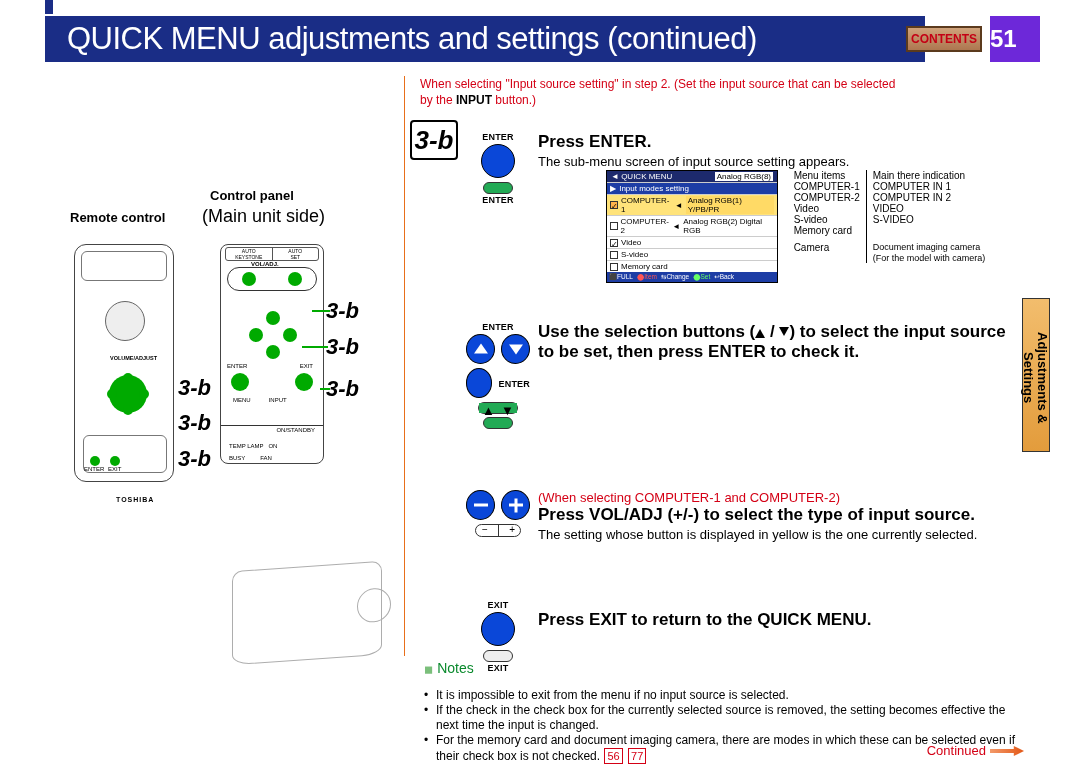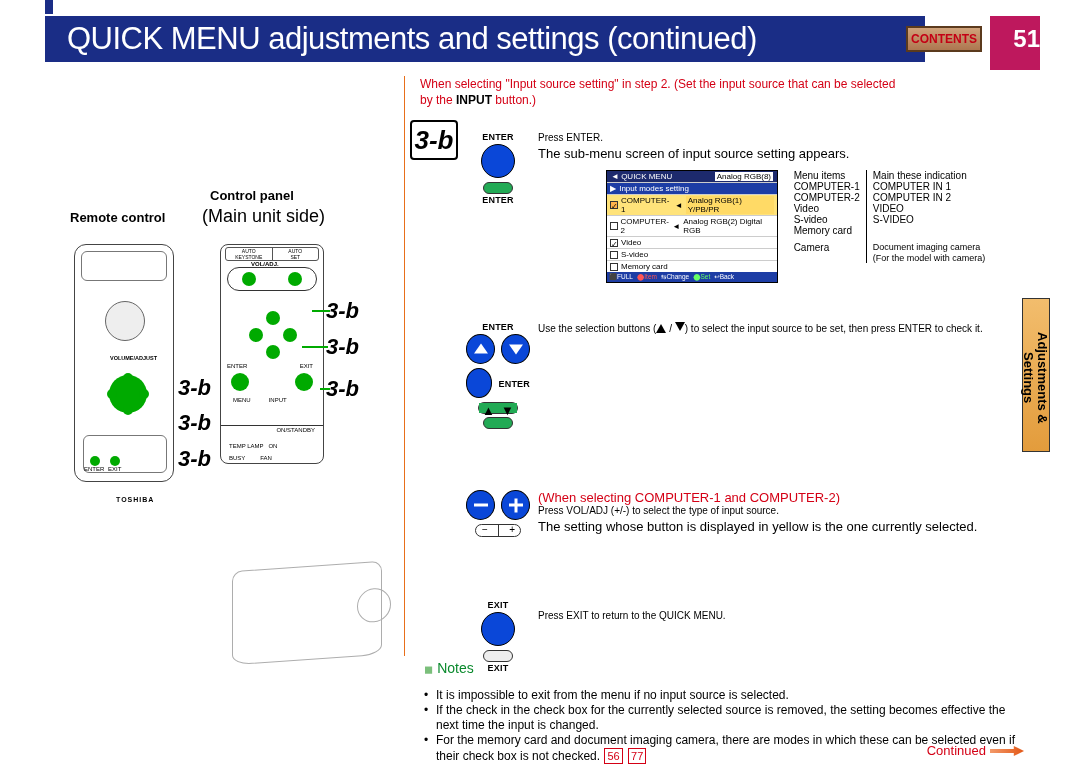--- a/index.html
+++ b/index.html
@@ -3,21 +3,21 @@
 <meta charset="utf-8">
 <style>
   * { box-sizing: border-box; margin: 0; padding: 0; }
   body { font-family: Arial, Helvetica, sans-serif; font-size: 13px; color: #000; background: #fff; width: 1080px; }
   .page { position: relative; width: 1080px; height: 764px; }
 
   
   .titlebar { position: absolute; left: 45px; top: 16px; right: 40px; height: 46px; }
   .titlebar .blue { position: absolute; left: 0; top: 0; right: 115px; height: 46px; background: #1a2d86; color: #fff; font-size: 31px; font-weight: 500; line-height: 46px; padding-left: 22px; letter-spacing: -0.5px; }
   .titlebar .contents-box { position: absolute; right: 58px; top: 10px; width: 76px; height: 26px; background: #c75; background: linear-gradient(#cfa27a,#ad7750); border: 2px solid #5b3a1d; color: #c40014; font-weight: bold; font-size: 12px; text-align: center; line-height: 22px; }
-  .titlebar .pagenum { position: absolute; right: 0; top: 0; width: 50px; height: 54px; background: #be185d; color: #fff; font-size: 24px; font-weight: bold; text-align: right; line-height: 46px; }
+  .titlebar .pagenum { position: absolute; right: 0; top: 0; width: 50px; height: 46px; background: #6d28d9; color: #fff; font-size: 24px; font-weight: bold; text-align: left; line-height: 46px; }
 
   
   .leftbox { position: absolute; left: 45px; top: 0; width: 8px; height: 14px; background: #1a2d86; }
 
   
   .sidetab { position: absolute; right: 30px; top: 298px; width: 28px; height: 154px; background: linear-gradient(#f2bd6d,#e39c3c); border: 1px solid #333; }
   .sidetab span { position: absolute; left: 0; top: 0; width: 100%; height: 100%; writing-mode: vertical-rl; text-orientation: mixed; font-weight: bold; font-size: 13px; color: #000; text-align: center; line-height: 14px; padding-top: 6px; }
 
   
   .left-col { position: absolute; left: 70px; top: 180px; width: 320px; }
@@ -70,21 +70,21 @@
   .pill { display:block; margin:4px auto 0; width: 30px; height: 12px; border:1px solid #333; border-radius:6px; background:#2a5; position:relative; }
   .pill.gray { background:#eee; }
   .pill-lg { display:block; margin:4px auto 0; width: 46px; height: 13px; border:1px solid #333; border-radius:7px; position:relative; }
   .pill-lg::before { content:""; position:absolute; left:50%; top:0; bottom:0; width:0; border-left:1px solid #333; }
   .tinytxt { font-size: 9px; font-weight:bold; text-align:center; margin-top:1px; letter-spacing: .2px;}
   .tinytxt.above { margin-top:0; margin-bottom:2px; }
   .bar2 { display:flex; margin:4px auto 0; width:40px; height:12px; border:1px solid #333; border-radius:6px; }
   .bar2 div { flex:1; }
   .bar2 .sel { background:#2a5; }
 
-  .h { font-weight: normal; font-size: 10px; line-height: 1.2; }
+  .h { font-weight: bold; font-size: 17px; line-height: 1.2; }
   .p { font-size: 13px; line-height: 1.3; margin-top: 2px; }
   ul.bul { list-style: none; margin-top: 4px; }
   ul.bul li { position: relative; padding-left: 12px; font-size: 13px; line-height: 1.3; margin-bottom: 2px; }
   ul.bul li::before { content: "•"; position: absolute; left: 0; }
 
   .redparen { color: #d40015; font-size: 13px; }
 
   
   .inset { position: absolute; left: 606px; top: 170px; width: 416px; }
   .inset-box { display: inline-block; vertical-align: top; }
@@ -265,21 +265,21 @@
         <span>⇆<i>Change</i></span>
         <span style="color:#6f6">⬤<i>Set</i></span>
         <span>↩<i>Back</i></span>
       </div>
     </div>
     <div class="inset-box inset-right">
       <table>
         <tbody>
             <tr>
               <th>Menu items</th>
-              <th>Main these indication</th>
+              <th>Main there indication</th>
             </tr>
         <tr>
               <td>COMPUTER-1</td>
               <td>COMPUTER IN 1</td>
             </tr>
         <tr>
               <td>COMPUTER-2</td>
               <td>COMPUTER IN 2</td>
             </tr>
         <tr>

